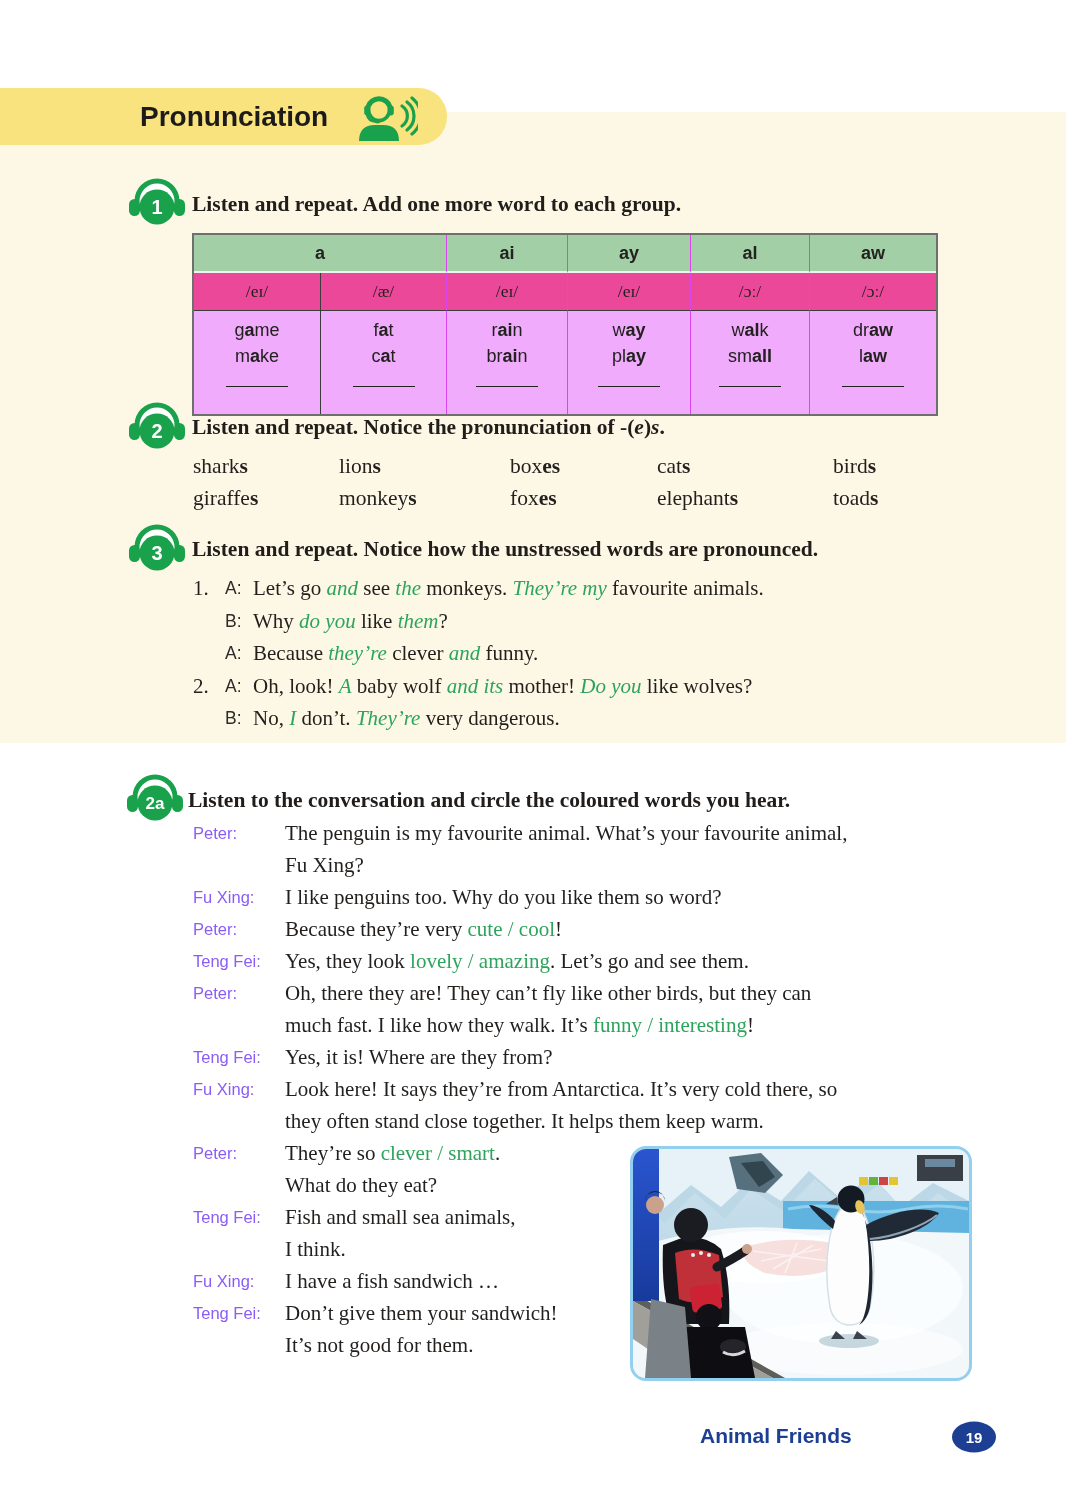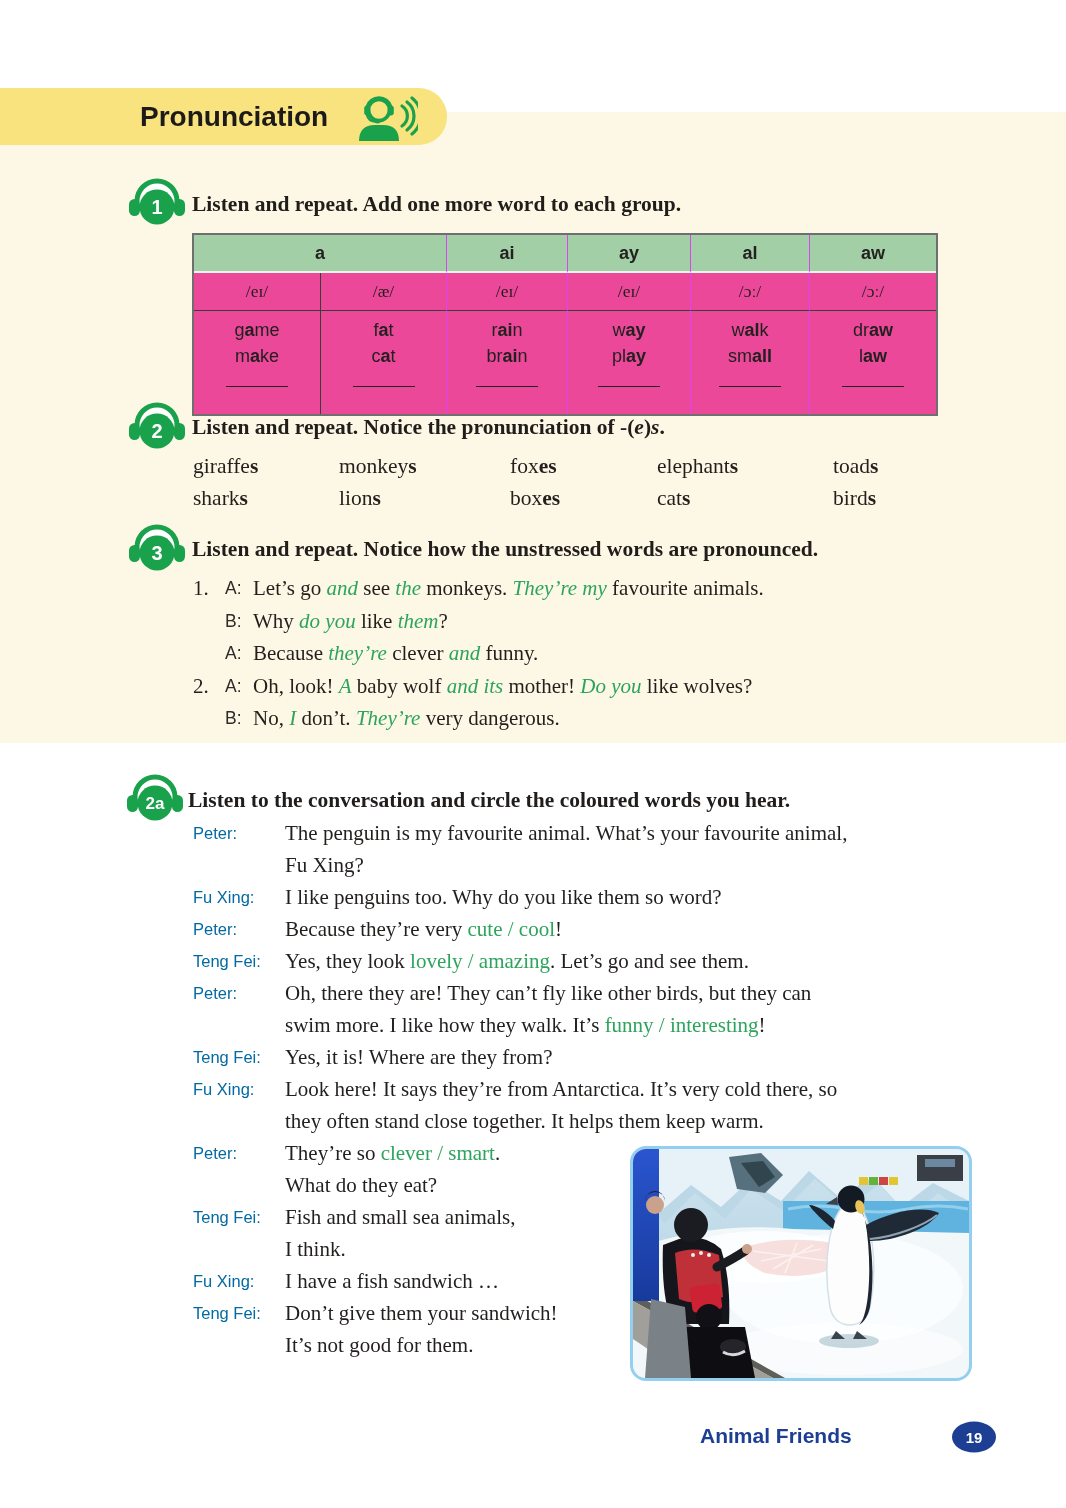--- a/index.html
+++ b/index.html
@@ -16,42 +16,42 @@
   .audio-badge{position:absolute;width:58px;height:52px;}
   
   .sec-heading{position:absolute;font-weight:bold;font-size:21.5px;color:#201d1b;white-space:nowrap;}
   
   .pron-table-wrap{position:absolute;left:192px;top:233px;}
   table.pron{border-collapse:separate;border-spacing:0;border:2px solid #6f6f6f;background:#fff;}
   table.pron th{background:#a3cfa6;font-family:"Liberation Sans",sans-serif;font-weight:bold;
       font-size:18px;color:#242220;height:34px;text-align:center;border-bottom:2px solid #eef4ee;}
   table.pron td.ipa{background:#ec4899;font-size:17.5px;height:35px;text-align:center;
       border-bottom:1.5px solid #3c3c3c;}
-  table.pron td.words{background:#ec4899;height:96px;vertical-align:top;text-align:center;
+  table.pron td.words{background:#f0abfc;height:96px;vertical-align:top;text-align:center;
       font-family:"Liberation Sans",sans-serif;font-size:18px;color:#232120;padding-top:6px;}
   table.pron td.words .wline{line-height:26px;}
   table.pron .grp{border-left:1px solid #d946ef;}
   table.pron .sub{border-left:1.5px solid #3c3c3c;}
   .blank-line{width:62px;border-bottom:1.6px solid #222;height:1px;margin:16px auto 0 auto;}
   
   .wordgrid{position:absolute;left:193px;top:450px;width:790px;font-size:21.5px;}
   .wrow{display:grid;grid-template-columns:146px 171px 147px 176px auto;height:32px;line-height:32px;}
   
   .dlines{position:absolute;left:193px;top:572px;width:780px;}
   .dline{display:flex;height:32.5px;line-height:32.5px;font-size:21px;}
   .dnum{width:32px;flex:0 0 32px;}
   .dlabel{width:28px;flex:0 0 28px;font-family:"Liberation Sans",sans-serif;font-size:17.5px;color:#2e2c2a;}
   .dtext{flex:1;}
   .gi{color:#2da45c;font-style:italic;}
   .gr{color:#2da45c;}
   
   .clines{position:absolute;left:193px;top:817px;width:790px;}
   .cline{display:flex;height:32px;line-height:32px;font-size:21px;}
   .cspeaker{width:92px;flex:0 0 92px;font-family:"Liberation Sans",sans-serif;
-            font-size:16.5px;color:#0369a1;}
+            font-size:16.5px;color:#8b5cf6;}
   .ctext{flex:1;}
   
   .photo{position:absolute;left:630px;top:1146px;width:336px;height:229px;border-radius:16px;
          border:3px solid #93cfee;overflow:hidden;background:#bcd9e8;box-shadow:0 0 0 2px #ffffff inset;}
   
   .footer-title{position:absolute;left:700px;top:1424px;width:240px;text-align:left;
         font-family:"Liberation Sans",sans-serif;font-weight:bold;font-size:21px;color:#1c3f94;}
   .page-badge{position:absolute;left:951px;top:1421px;}
 </style>
 </head>
@@ -153,32 +153,32 @@
   <span class="audio-badge" style="left:128px;top:402px;"><svg width="58" height="52" viewBox="0 0 58 52">
     <path d="M9,23 A20 20 0 0 1 49,23" fill="#ffffff" stroke="#1aa14b" stroke-width="5" stroke-linecap="round"></path>
     <rect x="1" y="21" width="11" height="17" rx="5.5" fill="#1aa14b"></rect>
     <rect x="46" y="21" width="11" height="17" rx="5.5" fill="#1aa14b"></rect>
     <circle cx="29" cy="29" r="17.5" fill="#1aa14b"></circle>
     <text x="29" y="36" text-anchor="middle" font-family="'Liberation Sans',sans-serif" font-size="20" font-weight="bold" fill="#ffffff">2</text>
       </svg></span>
   <div class="sec-heading" style="left:192px;top:415px;" id="s2-heading"><span>Listen and repeat. Notice the pronunciation of -(</span><span style="font-style: italic;">e</span><span>)</span><span style="font-style: italic;">s</span><span>.</span></div>
   <div class="wordgrid" id="es-words">
       <div class="wrow">
+        <span><span>shark<b>s</b></span></span>
+        <span><span>lion<b>s</b></span></span>
+        <span><span>box<b>es</b></span></span>
+        <span><span>cat<b>s</b></span></span>
+        <span><span>bird<b>s</b></span></span>
+      </div>
+      <div class="wrow">
         <span><span>giraffe<b>s</b></span></span>
         <span><span>monkey<b>s</b></span></span>
         <span><span>fox<b>es</b></span></span>
         <span><span>elephant<b>s</b></span></span>
         <span><span>toad<b>s</b></span></span>
-      </div>
-      <div class="wrow">
-        <span><span>shark<b>s</b></span></span>
-        <span><span>lion<b>s</b></span></span>
-        <span><span>box<b>es</b></span></span>
-        <span><span>cat<b>s</b></span></span>
-        <span><span>bird<b>s</b></span></span>
       </div>
     </div>
 
   <span class="audio-badge" style="left:128px;top:524px;"><svg width="58" height="52" viewBox="0 0 58 52">
     <path d="M9,23 A20 20 0 0 1 49,23" fill="#ffffff" stroke="#1aa14b" stroke-width="5" stroke-linecap="round"></path>
     <rect x="1" y="21" width="11" height="17" rx="5.5" fill="#1aa14b"></rect>
     <rect x="46" y="21" width="11" height="17" rx="5.5" fill="#1aa14b"></rect>
     <circle cx="29" cy="29" r="17.5" fill="#1aa14b"></circle>
     <text x="29" y="36" text-anchor="middle" font-family="'Liberation Sans',sans-serif" font-size="20" font-weight="bold" fill="#ffffff">3</text>
       </svg></span>
@@ -239,21 +239,21 @@
       <div class="cline">
         <span class="cspeaker">Teng Fei:</span>
         <span class="ctext"><span>Yes, they look </span><span class="gr">lovely / amazing</span><span>. Let’s go and see them.</span></span>
       </div>
       <div class="cline">
         <span class="cspeaker">Peter:</span>
         <span class="ctext"><span>Oh, there they are! They can’t fly like other birds, but they can</span></span>
       </div>
       <div class="cline">
         <span class="cspeaker"></span>
-        <span class="ctext"><span>swim more. I like how they walk. It’s </span><span class="gr">funny / interesting</span><span>!</span></span>
+        <span class="ctext"><span>much fast. I like how they walk. It’s </span><span class="gr">funny / interesting</span><span>!</span></span>
       </div>
       <div class="cline">
         <span class="cspeaker">Teng Fei:</span>
         <span class="ctext"><span>Yes, it is! Where are they from?</span></span>
       </div>
       <div class="cline">
         <span class="cspeaker">Fu Xing:</span>
         <span class="ctext"><span>Look here! It says they’re from Antarctica. It’s very cold there, so</span></span>
       </div>
       <div class="cline">

